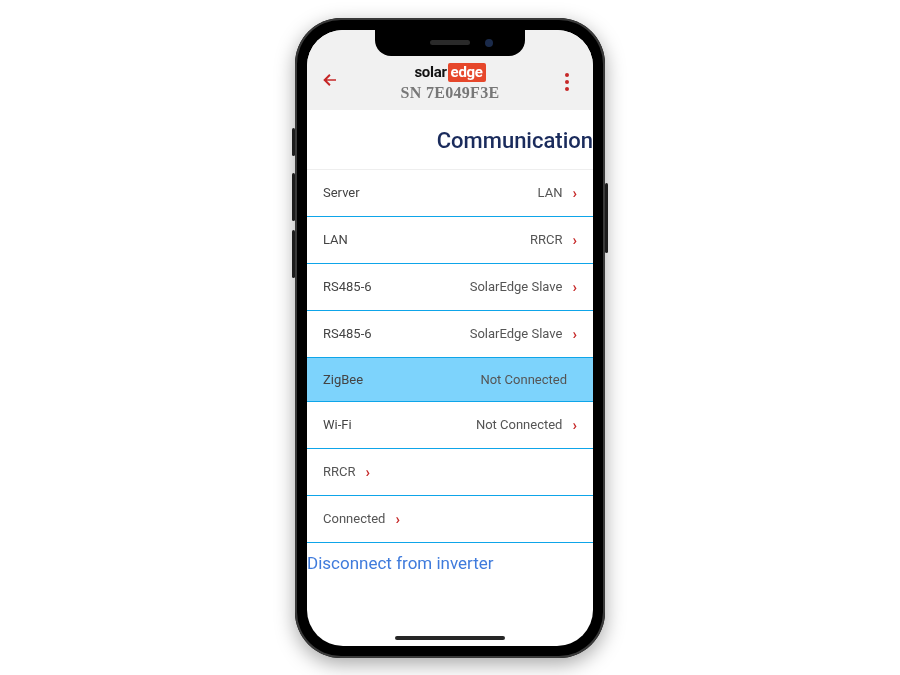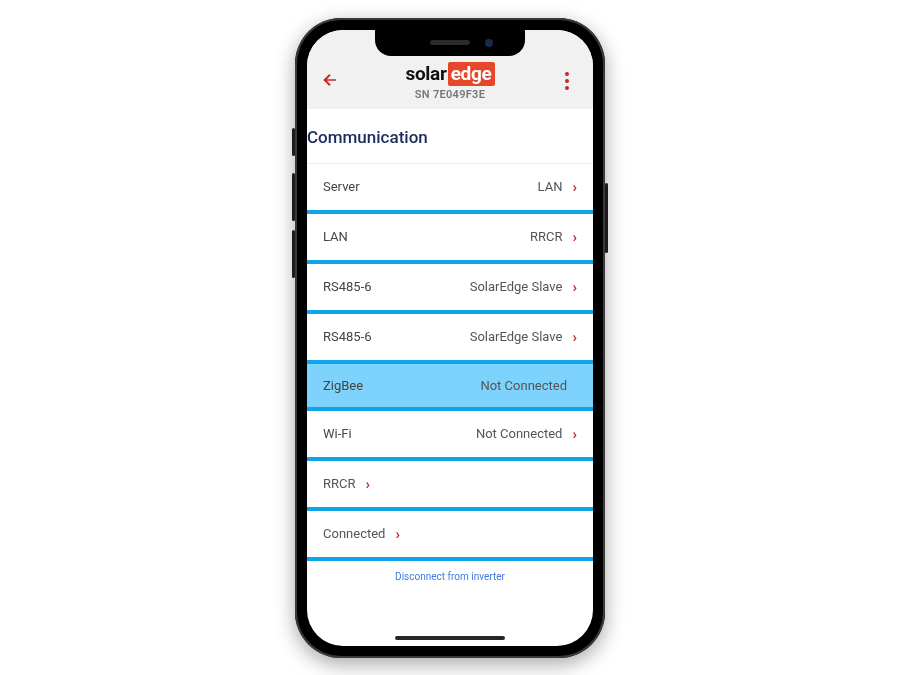--- a/index.html
+++ b/index.html
@@ -76,68 +76,69 @@
     line-height: 1;
     cursor: pointer;
     width: 24px;
   }
   .logo-block {
     flex: 1;
     text-align: center;
   }
   .logo {
     font-weight: 700;
-    font-size: 19px;
+    font-size: 15px;
     color: #111;
     letter-spacing: -0.3px;
     display: inline-block;
   }
   .logo .edge {
     background: #e6472b;
     color: #fff;
     padding: 0 3px 1px 3px;
     border-radius: 2px;
     margin-left: 1px;
   }
   .serial {
-    font-size: 11px;
+    font-size: 16px;
     color: #777;
     font-weight: 600;
     margin-top: 3px;
     letter-spacing: 0.3px;
+    font-family: Liberation Serif, serif;
   }
   .more-btn {
     width: 24px;
     text-align: right;
     color: #c62828;
     cursor: pointer;
     display: flex;
     flex-direction: column;
     align-items: center;
     gap: 3px;
   }
   .more-btn span {
     width: 4px; height: 4px; background: #c62828; border-radius: 50%; display: block;
   }
 
   .page-title {
-    text-align: left;
+    text-align: right;
     color: #1a2b5c;
-    font-size: 17px;
+    font-size: 22px;
     font-weight: 500;
     padding: 18px 0 16px 0;
     border-bottom: 1px solid #eee;
   }
 
   .list { }
   .row {
     display: flex;
     align-items: center;
     padding: 14px 16px;
-    border-bottom: 4px solid #0ea5e9;
+    border-bottom: 1px solid #0ea5e9;
     font-size: 13px;
     cursor: pointer;
   }
   .row.disabled {
     background: #7dd3fc;
     cursor: default;
   }
   .row .label {
     flex: 1;
     color: #444;
@@ -146,22 +147,22 @@
     color: #555;
     margin-right: 10px;
   }
   .row .chev {
     color: #c62828;
     font-weight: 700;
     font-size: 15px;
   }
 
   .footer-link {
-    text-align: center;
-    font-size: 10px;
+    text-align: left;
+    font-size: 17px;
     color: #3f7bdc;
     padding: 10px 0 0 0;
     cursor: pointer;
   }
 
   .home-indicator {
     position: absolute;
     bottom: 6px;
     left: 50%;
     transform: translateX(-50%);

